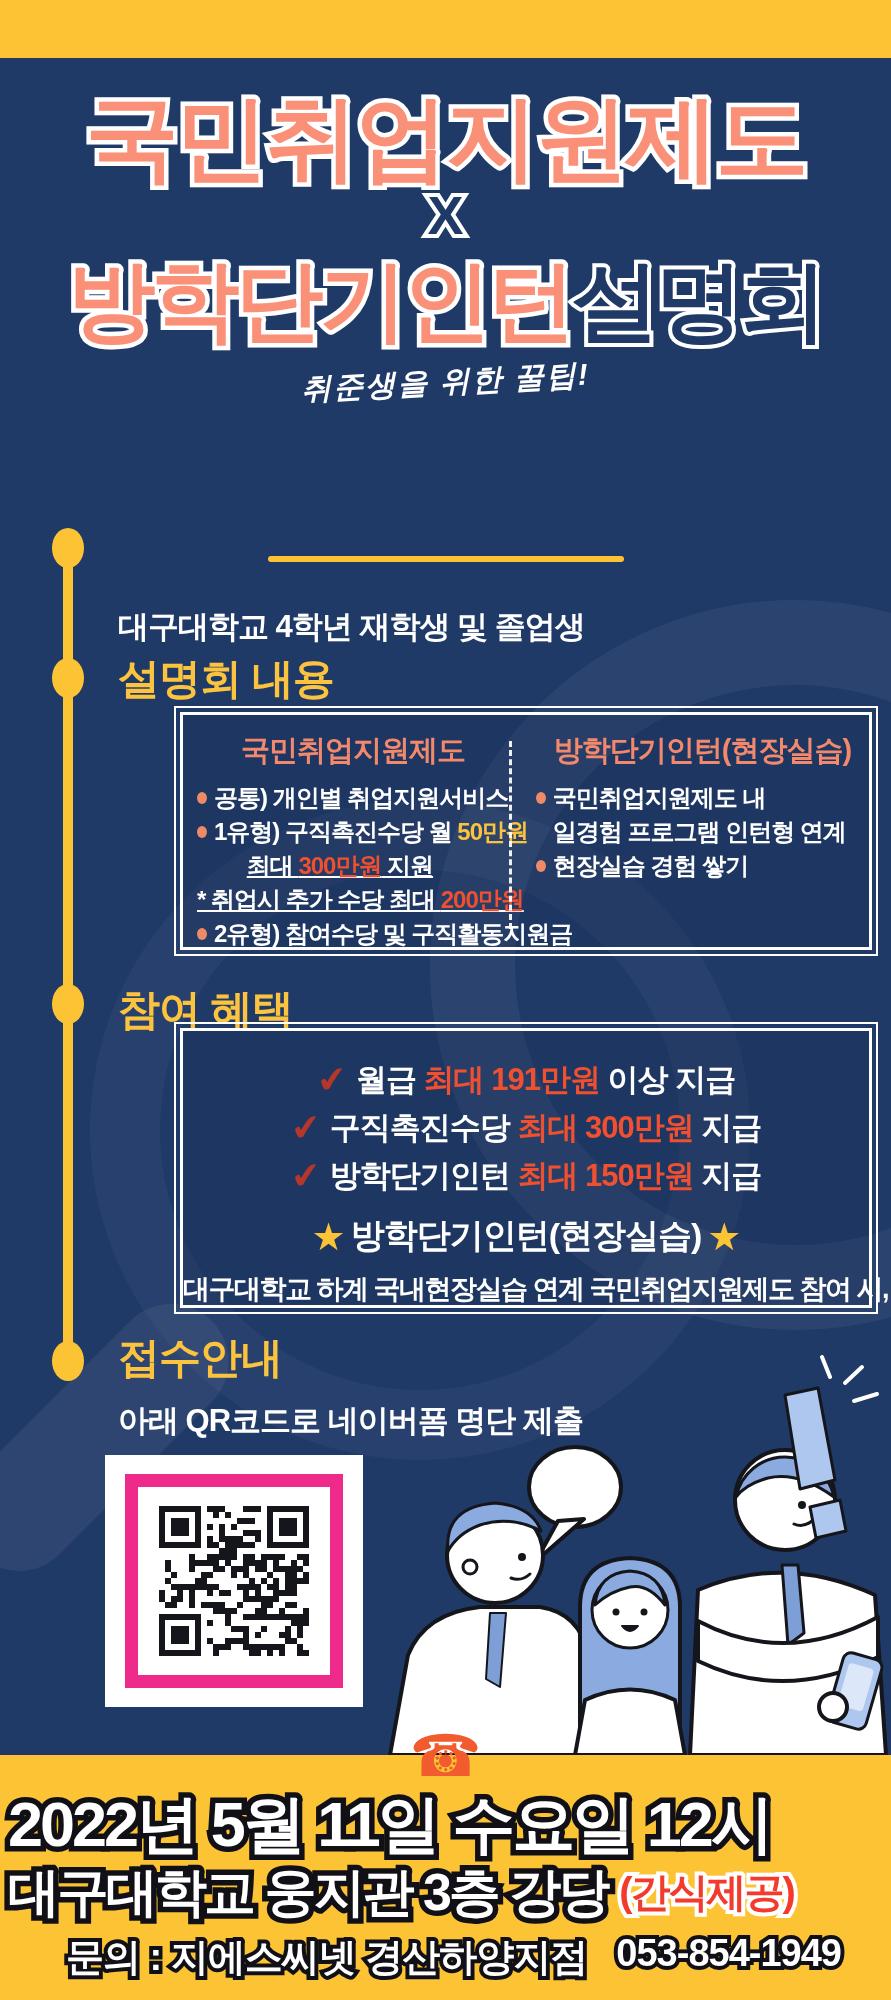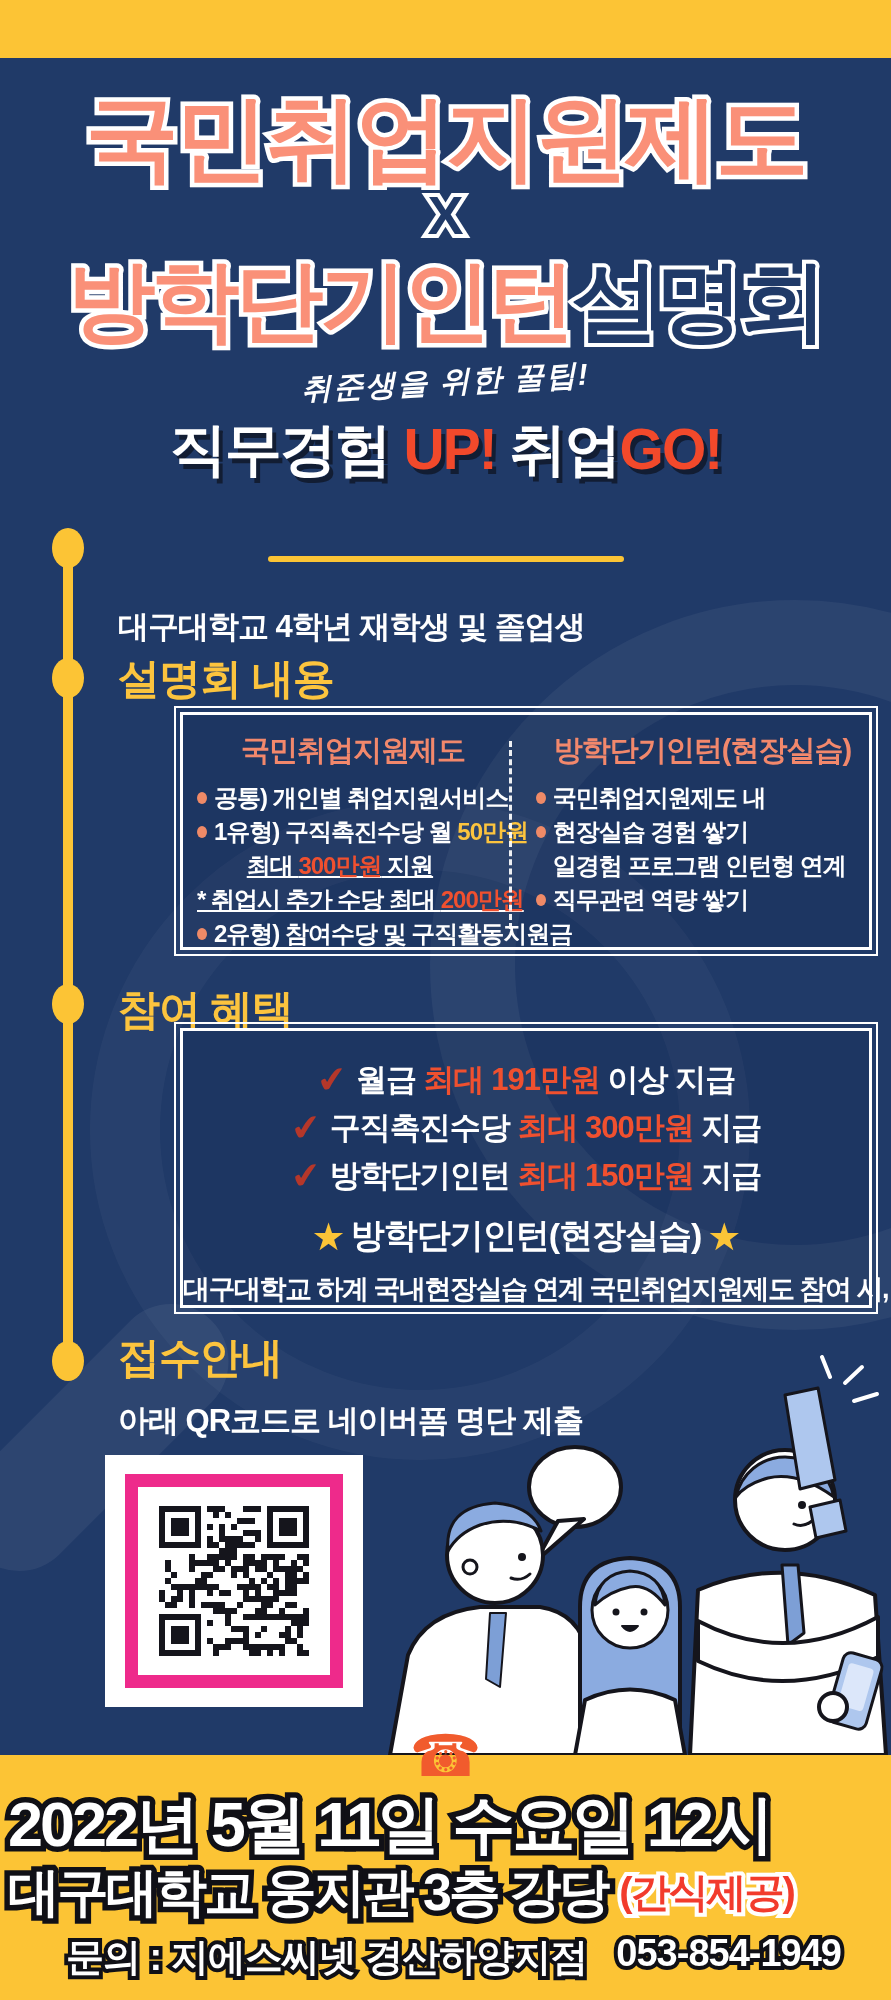--- a/index.html
+++ b/index.html
@@ -100,23 +100,20 @@
   <div class="title-line title1">
     <span class="outline t-salmon" data-text="국민취업지원제도">국민취업지원제도</span>
   </div>
   <div class="title-line titlex">
     <span class="outline t-navy" data-text="X">X</span>
   </div>
   <div class="title-line title2">
     <span class="outline t-salmon" data-text="방학단기인턴">방학단기인턴</span><span class="outline t-navy" data-text=" 설명회"> 설명회</span>
   </div>
   <div class="handwrite">취준생을 위한 꿀팁!</div>
-  <div class="slogan">
-    <span class="sl-white">직무경험 </span><span class="sl-red">UP!</span><span class="sl-white"> 취업</span><span class="sl-red">GO!</span>
-  </div>
   <div class="slogan-divider"></div>
 
   <div class="tl-line"></div>
   <div class="tl-dot" style="top:528px"></div>
   <div class="tl-dot" style="top:658px"></div>
   <div class="tl-dot" style="top:984px"></div>
   <div class="tl-dot" style="top:1341px"></div>
 
   <div class="sec-b" style="top:606px">대구대학교 4학년 재학생 및 졸업생</div>
 
@@ -127,23 +124,22 @@
       <div class="row"><span class="dot"></span><span>공통) 개인별 취업지원서비스</span></div>
       <div class="row"><span class="dot"></span><span>1유형) 구직촉진수당 월 </span><span class="accent-yellow">50만원</span></div>
       <div class="row row-center"><span>최대 </span><span class="accent-red">300만원</span><span> 지원</span></div>
       <div class="row row-center"><span>* 취업시 추가 수당 최대 </span><span class="accent-red">200만원</span></div>
       <div class="row"><span class="dot"></span><span>2유형) 참여수당 및 구직활동지원금</span></div>
     </div>
     <div class="col-div"></div>
     <div class="col col-right">
       <div class="col-head">방학단기인턴(현장실습)</div>
       <div class="row"><span class="dot"></span><span>국민취업지원제도 내</span></div>
+      <div class="row row-indent"><span>일경험 프로그램 인턴형 연계</span></div>
       <div class="row"><span class="dot"></span><span>현장실습 경험 쌓기</span></div>
-      <div class="row row-indent"><span>일경험 프로그램 인턴형 연계</span></div>
-      <div class="row"><span class="dot"></span><span>직무관련 역량 쌓기</span></div>
     </div>
   </div>
 
   <div class="sec-h" style="top:982px">참여 혜택</div>
   <div class="box box2">
     <div class="ben-row"><span class="check">✔</span><span>월급 </span><span class="accent-red">최대 191만원</span><span> 이상 지급</span></div>
     <div class="ben-row"><span class="check">✔</span><span>구직촉진수당 </span><span class="accent-red">최대 300만원</span><span> 지급</span></div>
     <div class="ben-row"><span class="check">✔</span><span>방학단기인턴 </span><span class="accent-red">최대 150만원</span><span> 지급</span></div>
     <div class="star-line"><span class="star">★</span><span>방학단기인턴(현장실습)</span><span class="star">★</span></div>
     <div class="note">대구대학교 하계 국내현장실습 연계 국민취업지원제도 참여 시,</div>

